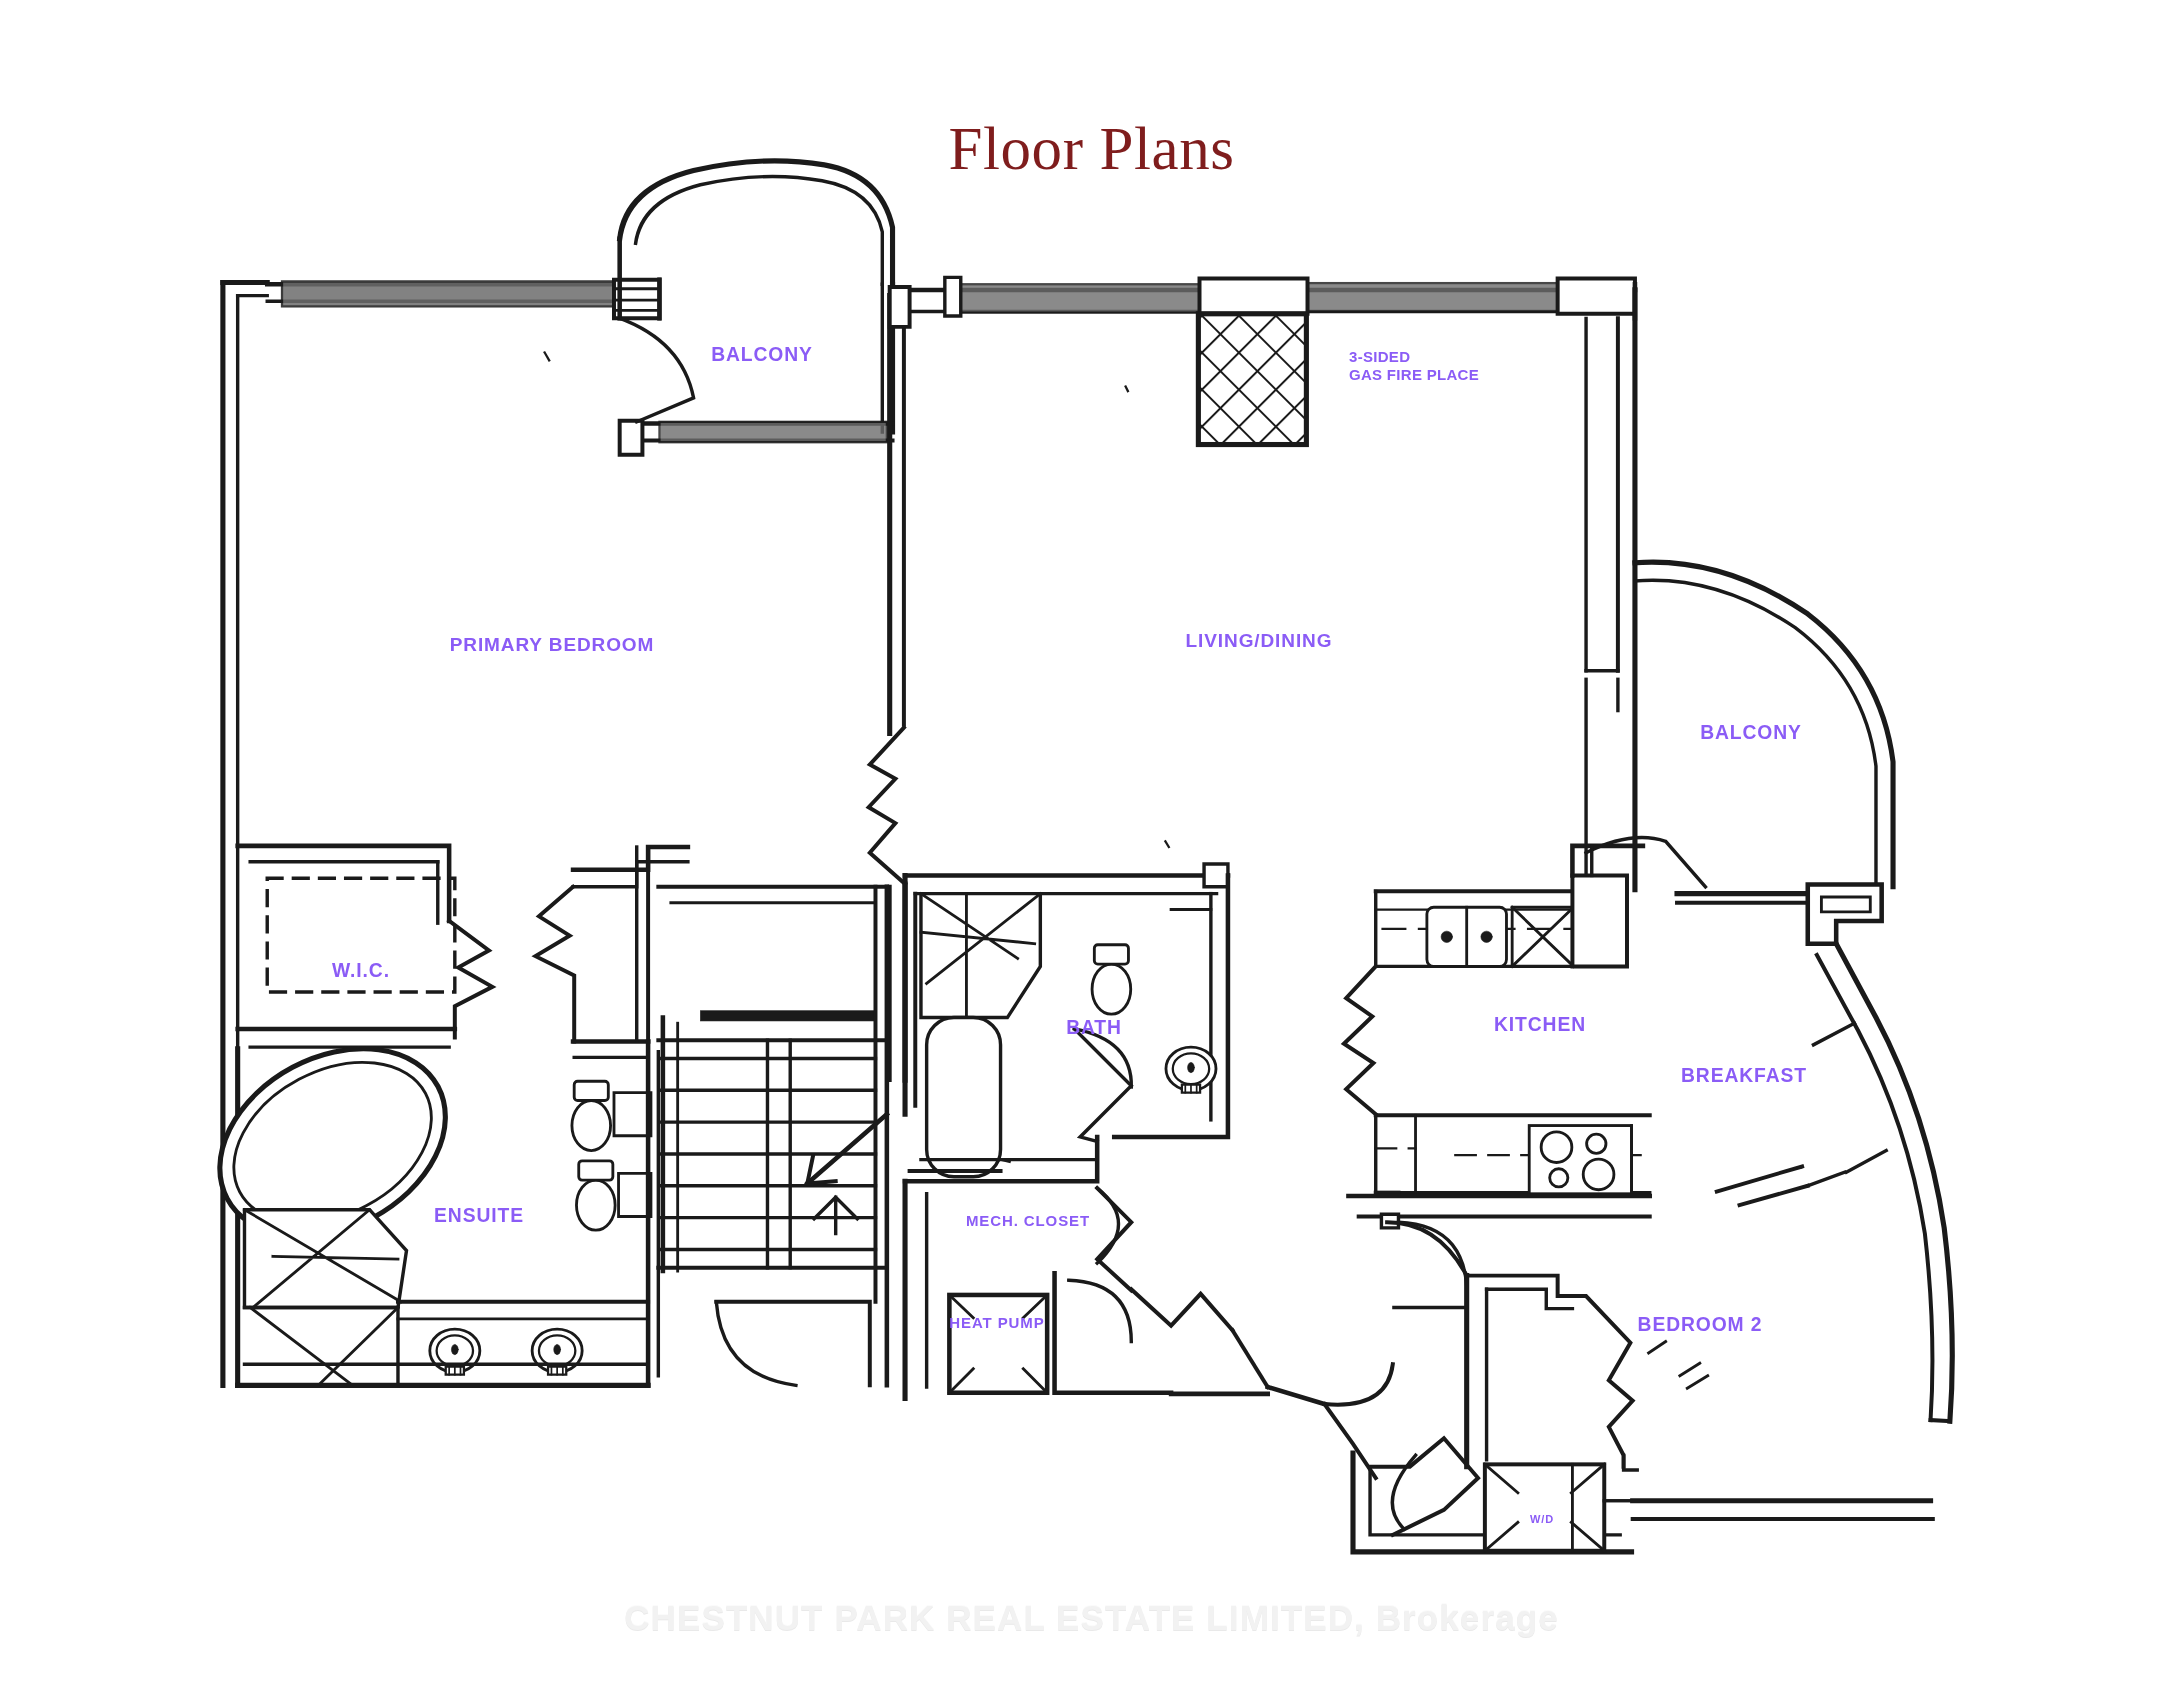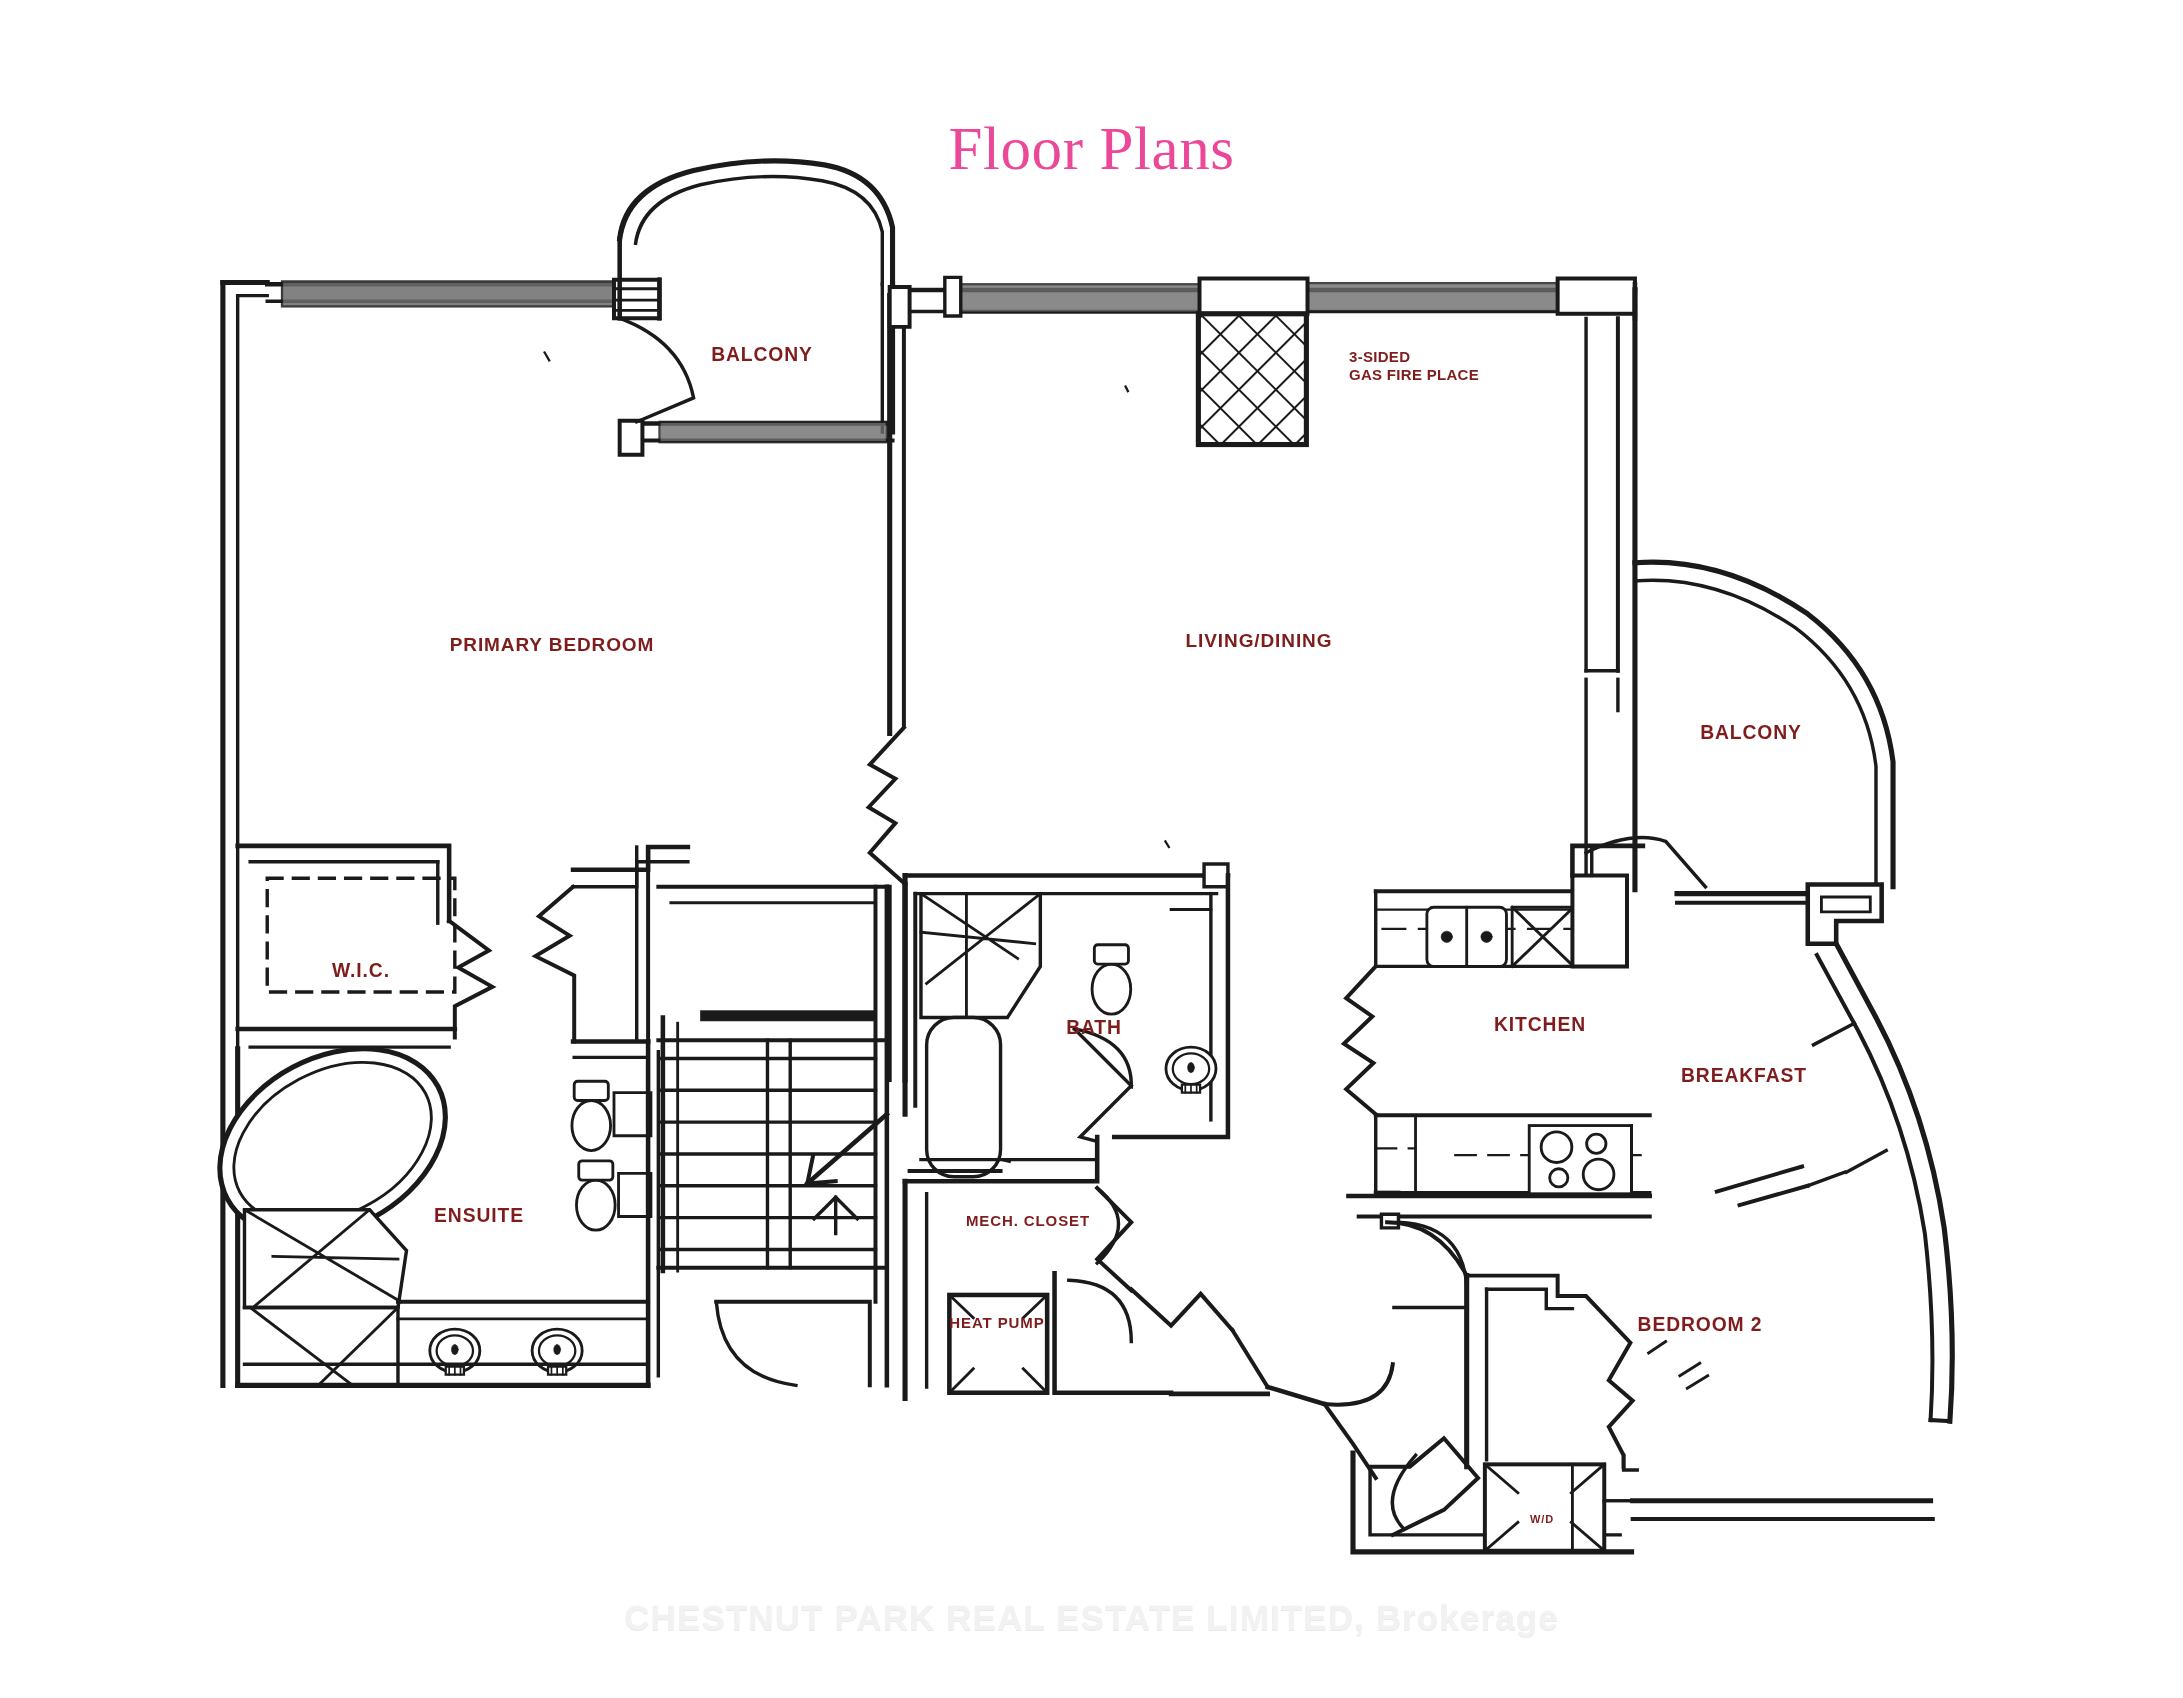--- a/index.html
+++ b/index.html
@@ -8,31 +8,31 @@
     width:2183px;height:1698px;
     font-family:"Liberation Sans", sans-serif;
     overflow:hidden;position:relative;
   }
   #page{position:absolute;inset:0;background:#fff;}
 
   #title{
     position:absolute;left:0;top:114px;width:2183px;
     text-align:center;
     font-family:"Liberation Serif","DejaVu Serif",serif;
-    font-size:61px;font-weight:400;color:#ec4899;
+    font-size:61px;font-weight:400;color:#7f1d1d;
     letter-spacing:0.6px;
   }
 
   #planwrap{position:absolute;left:0;top:0;width:2183px;height:1698px;}
   svg#plan{position:absolute;left:0;top:0;width:2183px;height:1698px;display:block;}
 
   .roomlabel{
     position:absolute;
     font-family:"Liberation Sans","DejaVu Sans",sans-serif;
-    font-weight:700;color:#7f1d1d;
+    font-weight:700;color:#8b5cf6;
     white-space:nowrap;
     letter-spacing:0.9px;
     transform:translate(-50%,-50%);
     text-align:center;
   }
   .lbl-lg{font-size:19px;}
   .lbl-md{font-size:19.3px;}
   .lbl-sm{font-size:11px;}
   .lbl-xs{font-size:15px;line-height:1.18;}
   .lbl-note{font-size:15px;line-height:1.22;letter-spacing:0.3px;text-align:left;transform:none;}

